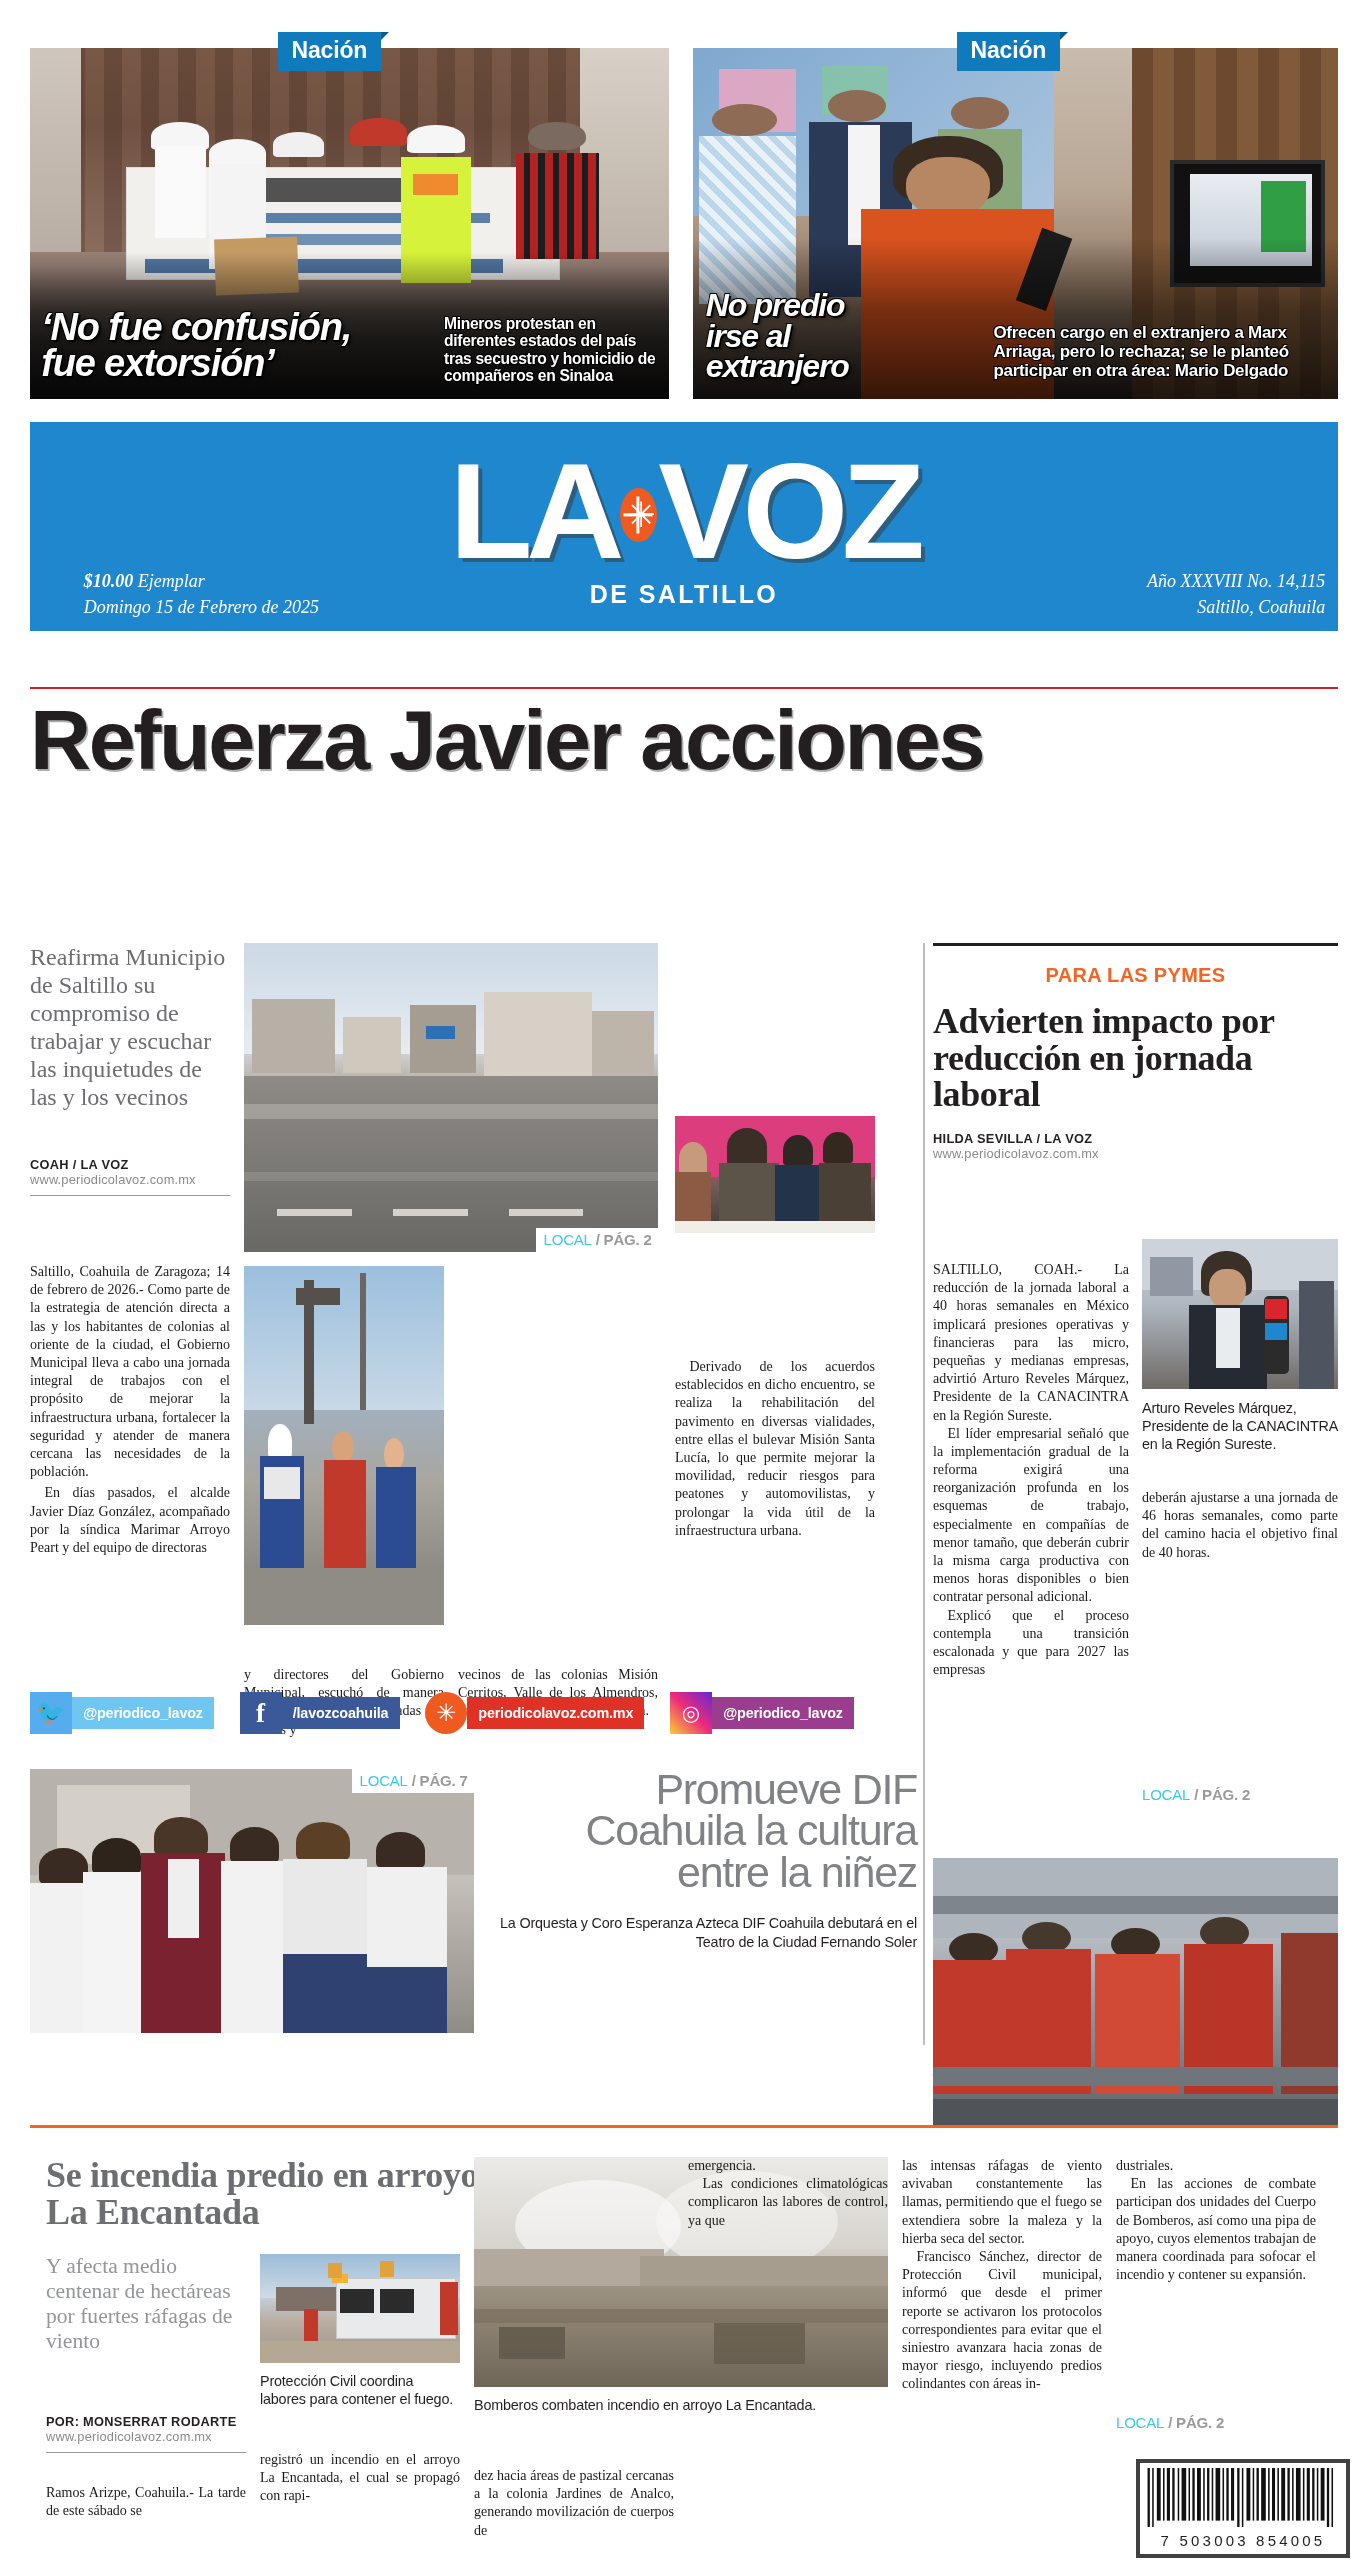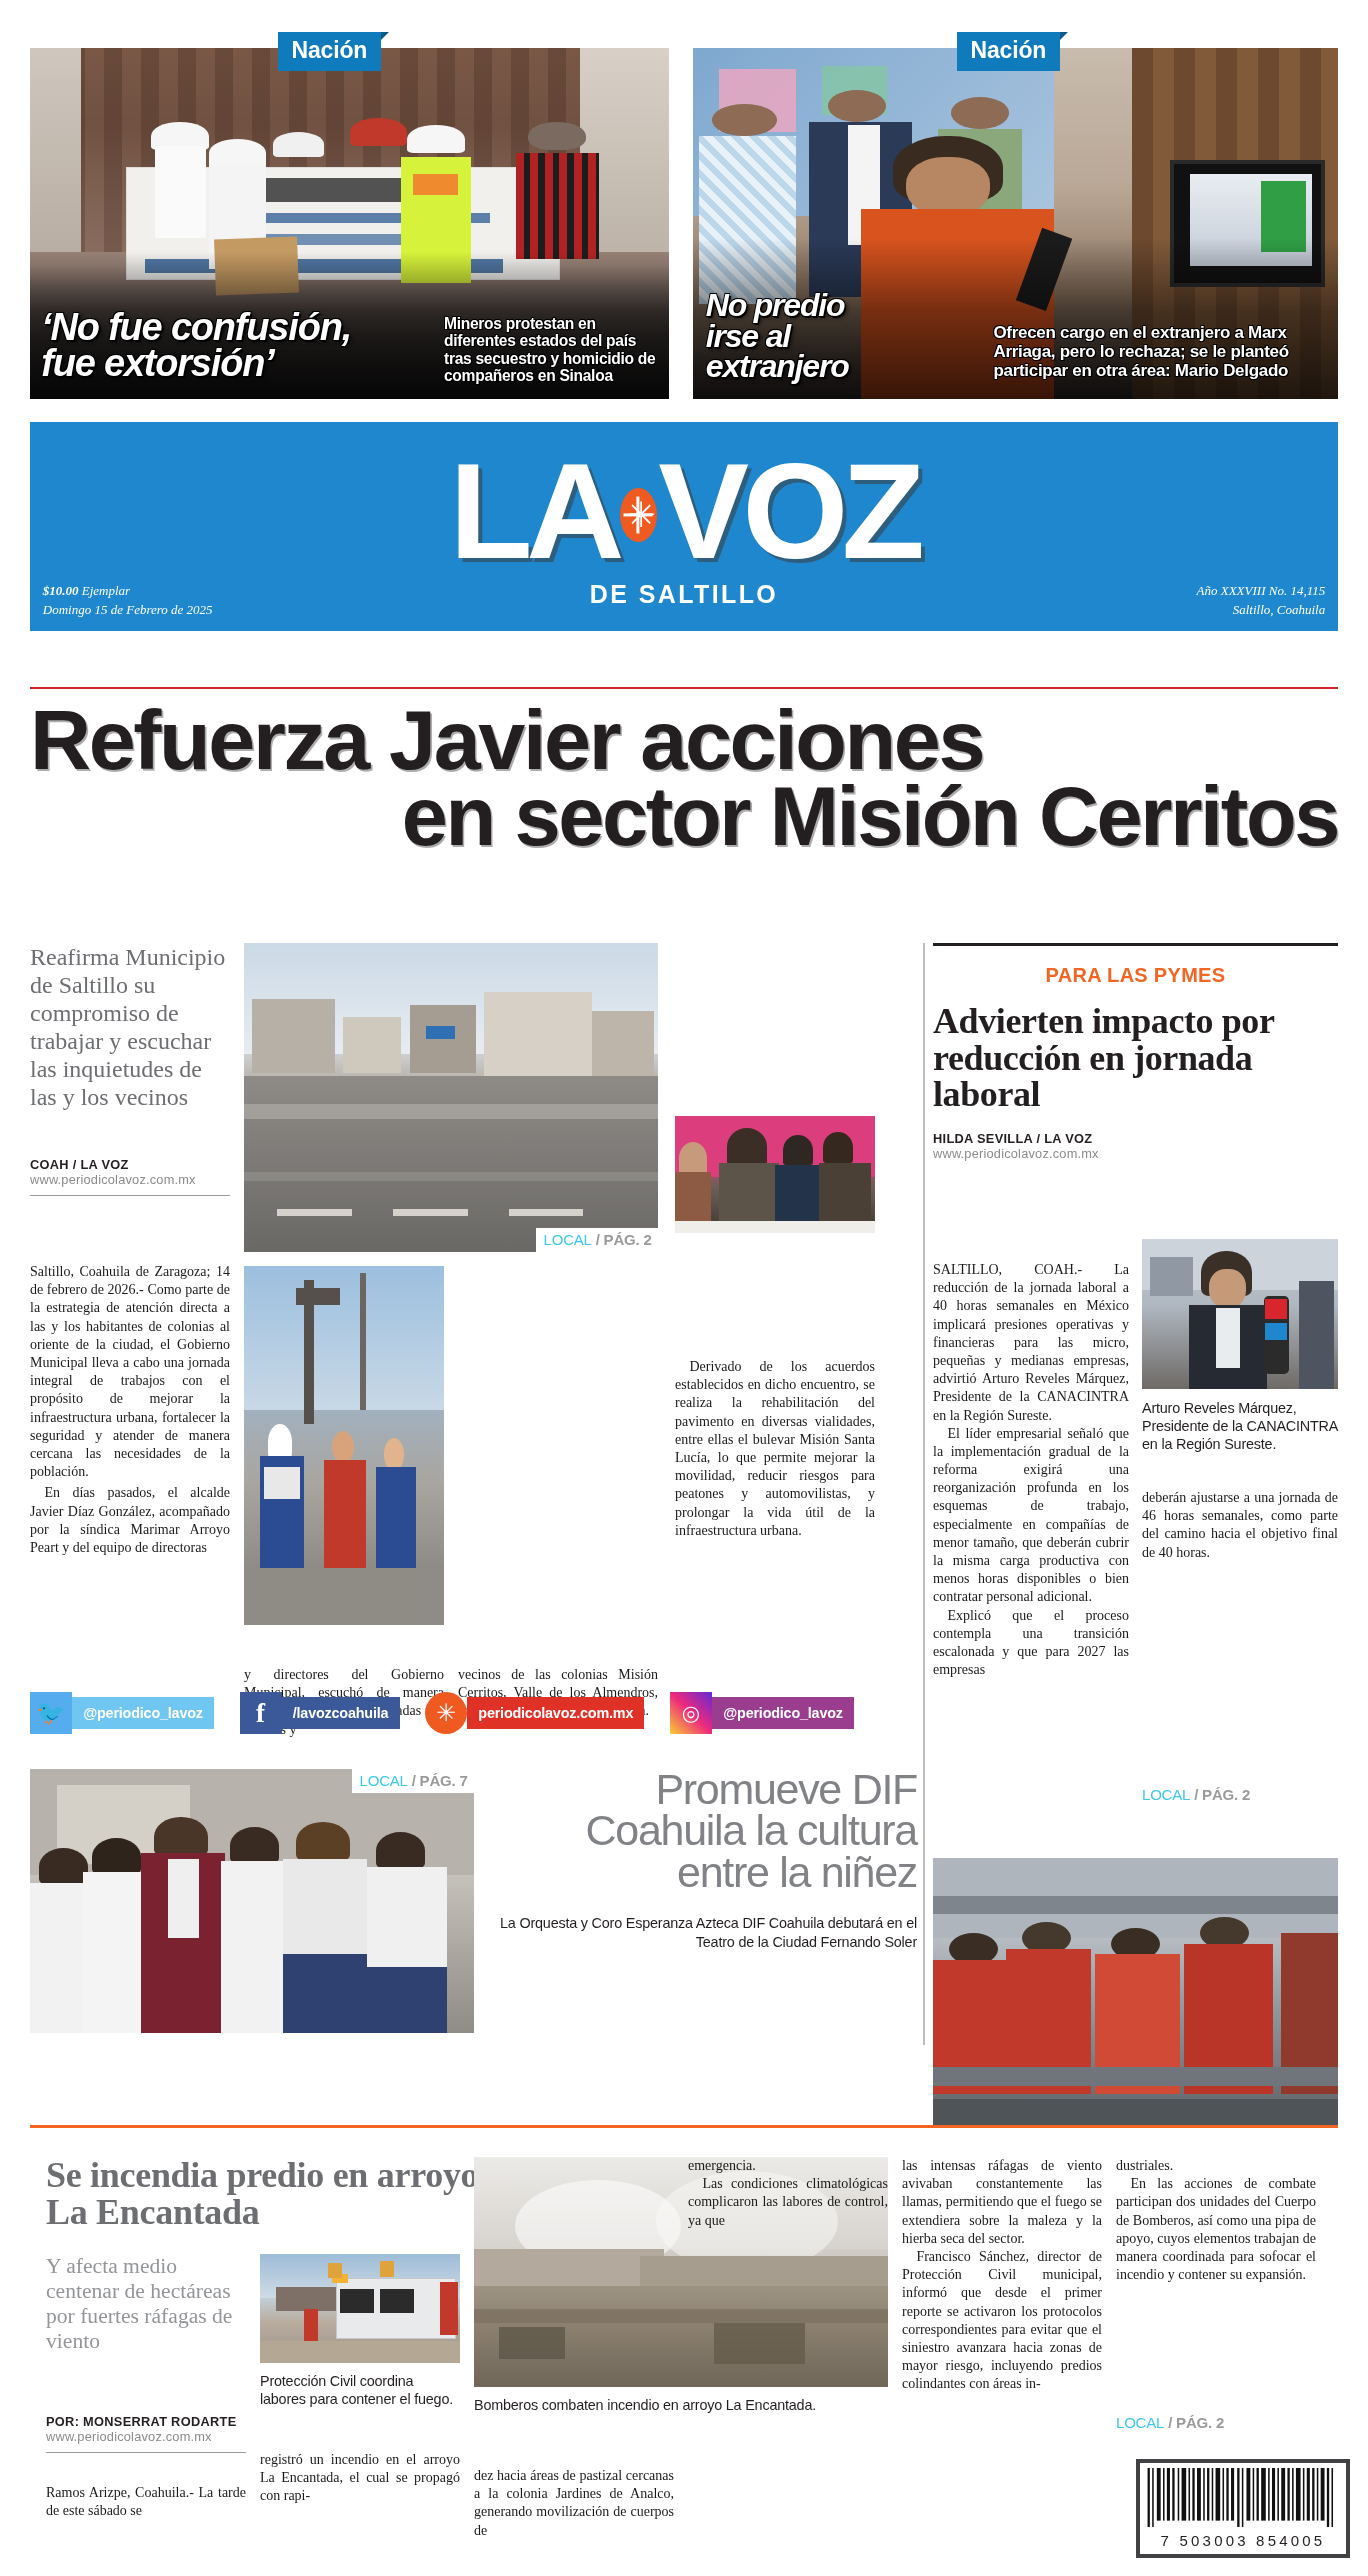--- a/index.html
+++ b/index.html
@@ -78,21 +78,21 @@
     font-family:"DejaVu Sans", sans-serif;
   }
   .sub-saltillo{
     position:absolute; left:0; right:0; top:158px; text-align:center;
     font-family:"Liberation Sans", sans-serif; font-weight:bold;
     font-size:25px; color:#fff; letter-spacing:2.4px;
   }
   .mh-left, .mh-right {
     position:absolute; bottom:11.2px;
     font-family:"Liberation Serif", serif; font-style:italic;
-    color:#fff; font-size:13px; line-height:1.45;
+    color:#fff; font-size:18px; line-height:1.45;margin-left:41px;
   }
   .mh-left { left:12.8px; text-align:left; }
   .mh-right{ right:12.8px; text-align:right; }
   .mh-left b, .mh-right b { font-weight:bold; font-style:italic; }
 
   .redrule { position:absolute; left:30px; width:1308px; height:2.4px; background:#cf2127; }
 
   
   .mainhead {
     position:absolute; left:30px; top:703px; width:1308px;
@@ -287,21 +287,20 @@
     </div>
     <div class="mh-right">
       <span>Año XXXVIII No. 14,115</span><br>
       <span>Saltillo, Coahuila</span>
     </div>
   </div>
   <div class="redrule" style="top:687px;"></div>
 
   <div class="mainhead">
     <span class="l1">Refuerza Javier acciones</span>
-    <span class="l2">en sector Misión Cerritos</span>
   </div>
 
   <div class="lead">
 
     <div class="lead-deck">Reafirma Municipio de Saltillo su compromiso de trabajar y escuchar las inquietudes de las y los vecinos</div>
     <div style="position:absolute; left:0; top:214px; width:200px;">
       <div class="byline">COAH / LA VOZ</div>
       <div class="byurl">www.periodicolavoz.com.mx</div>
       <div class="hrthin" style="margin-top:8px;"></div>
     </div>

